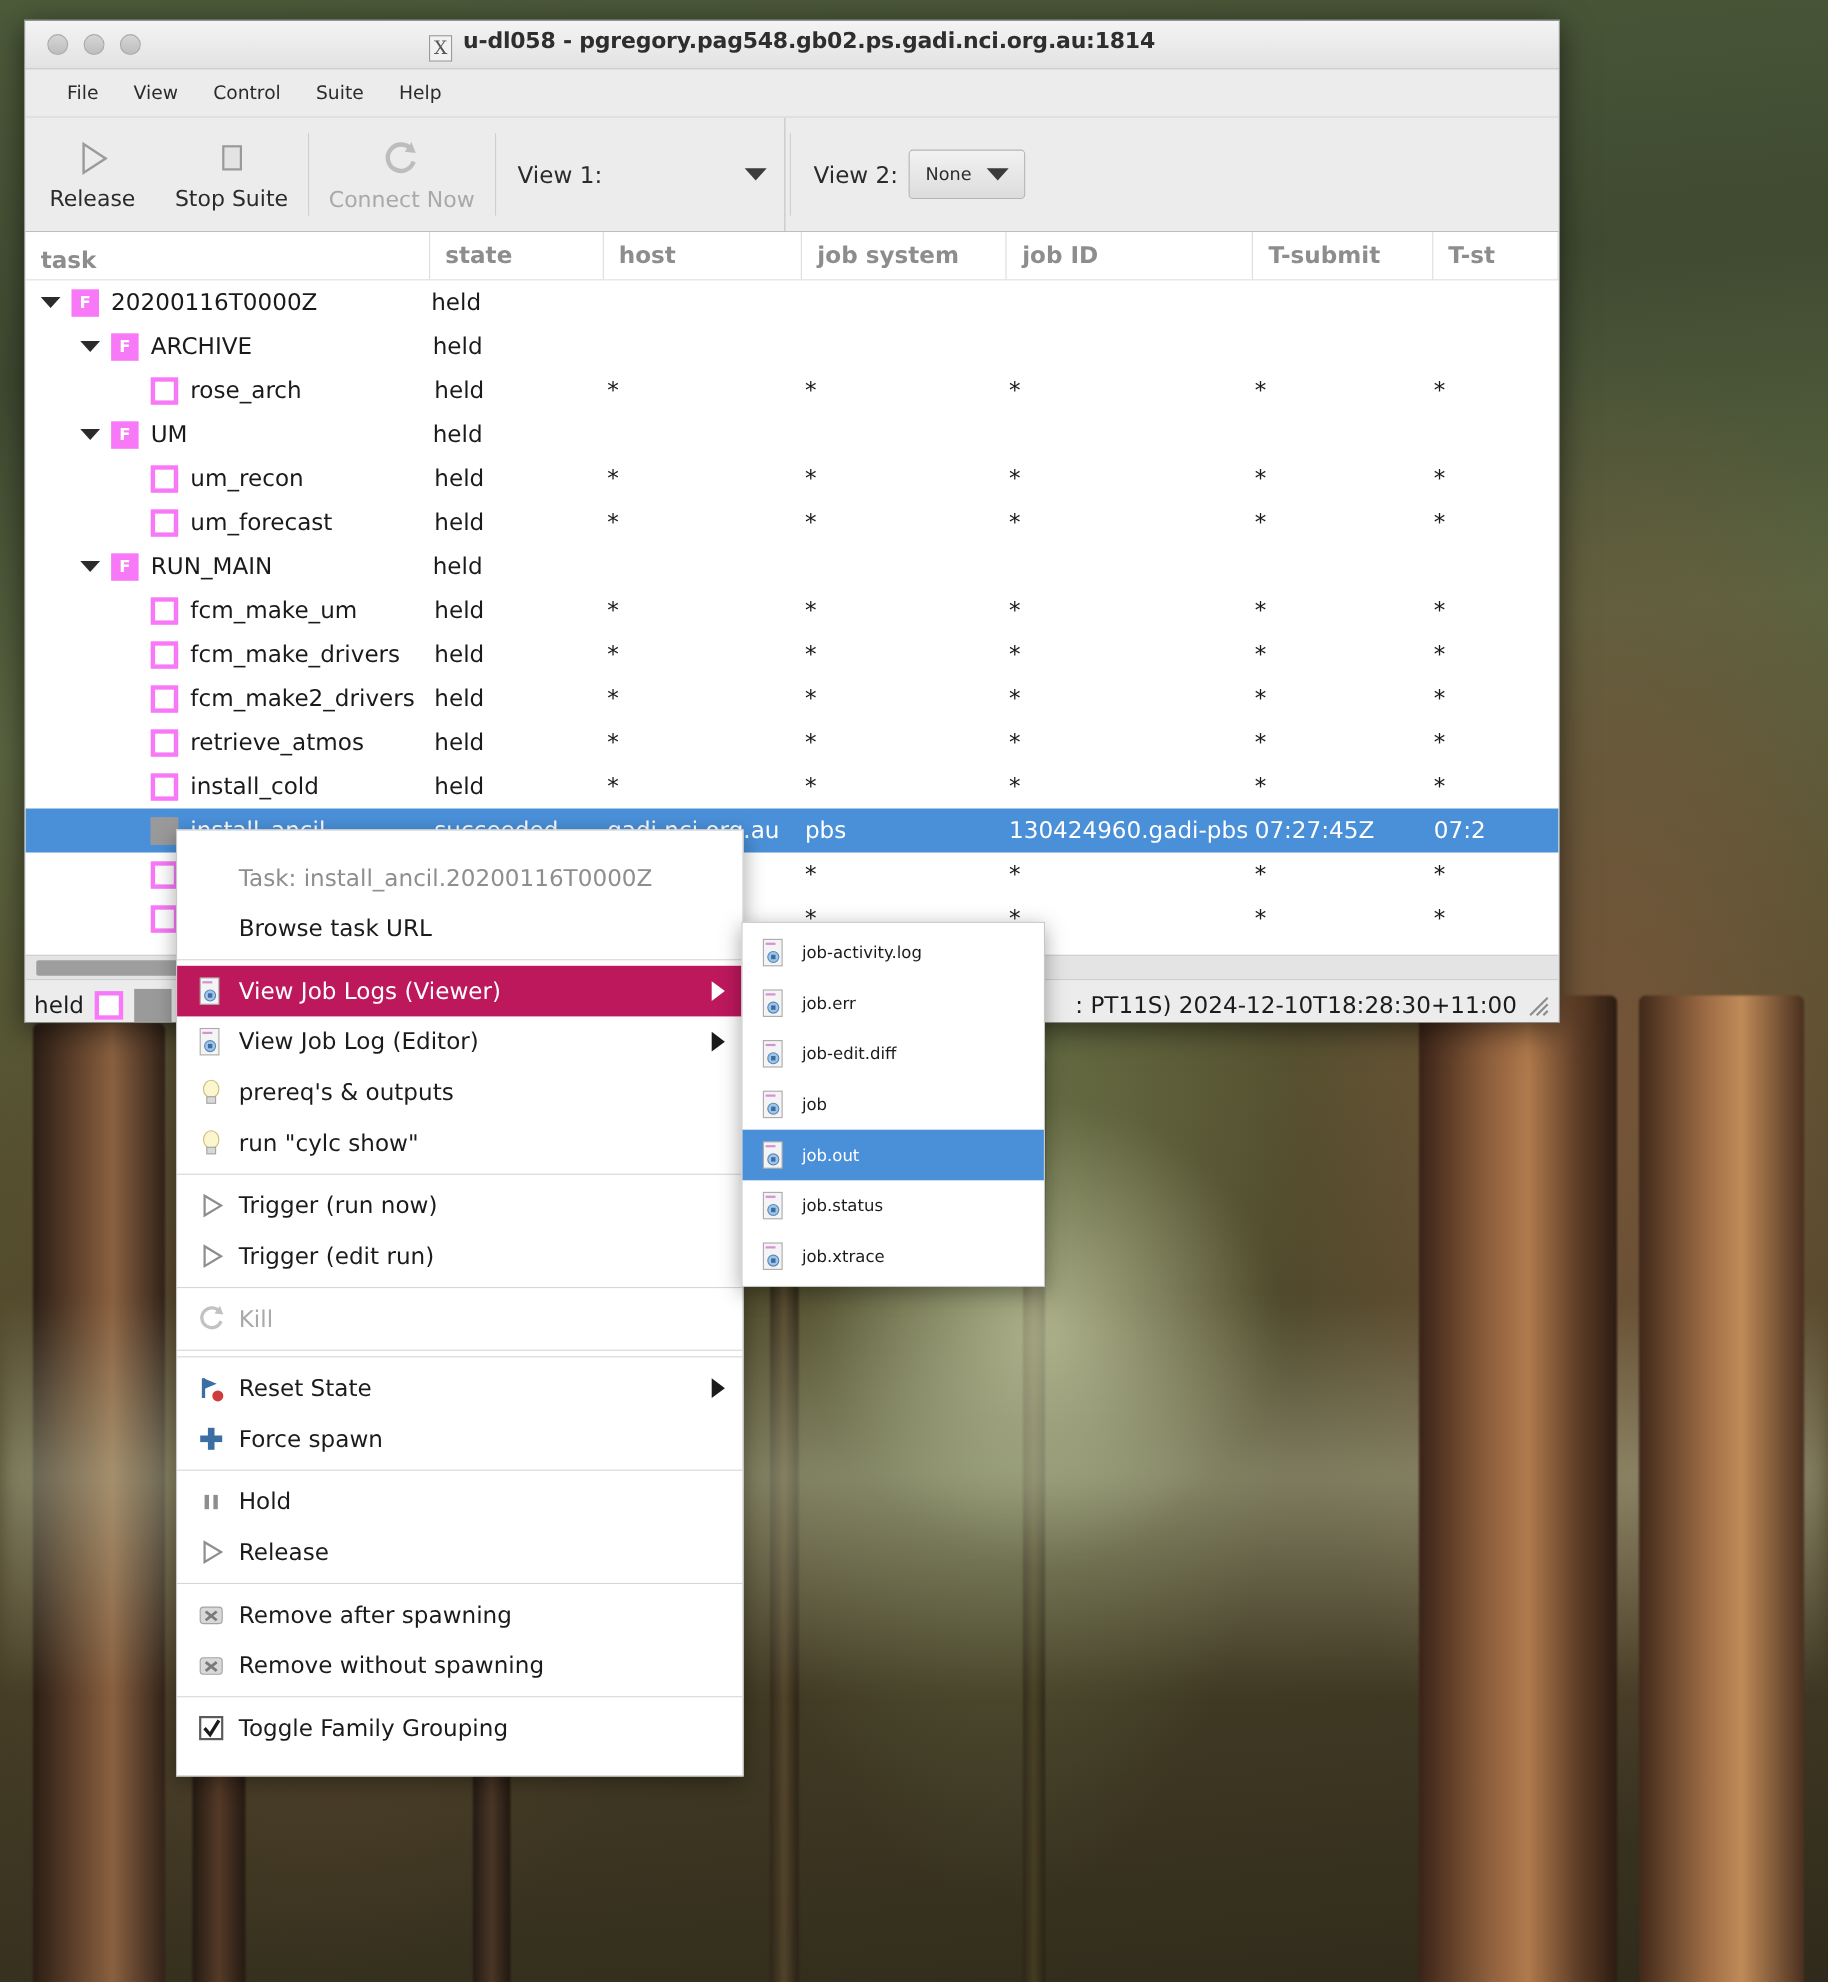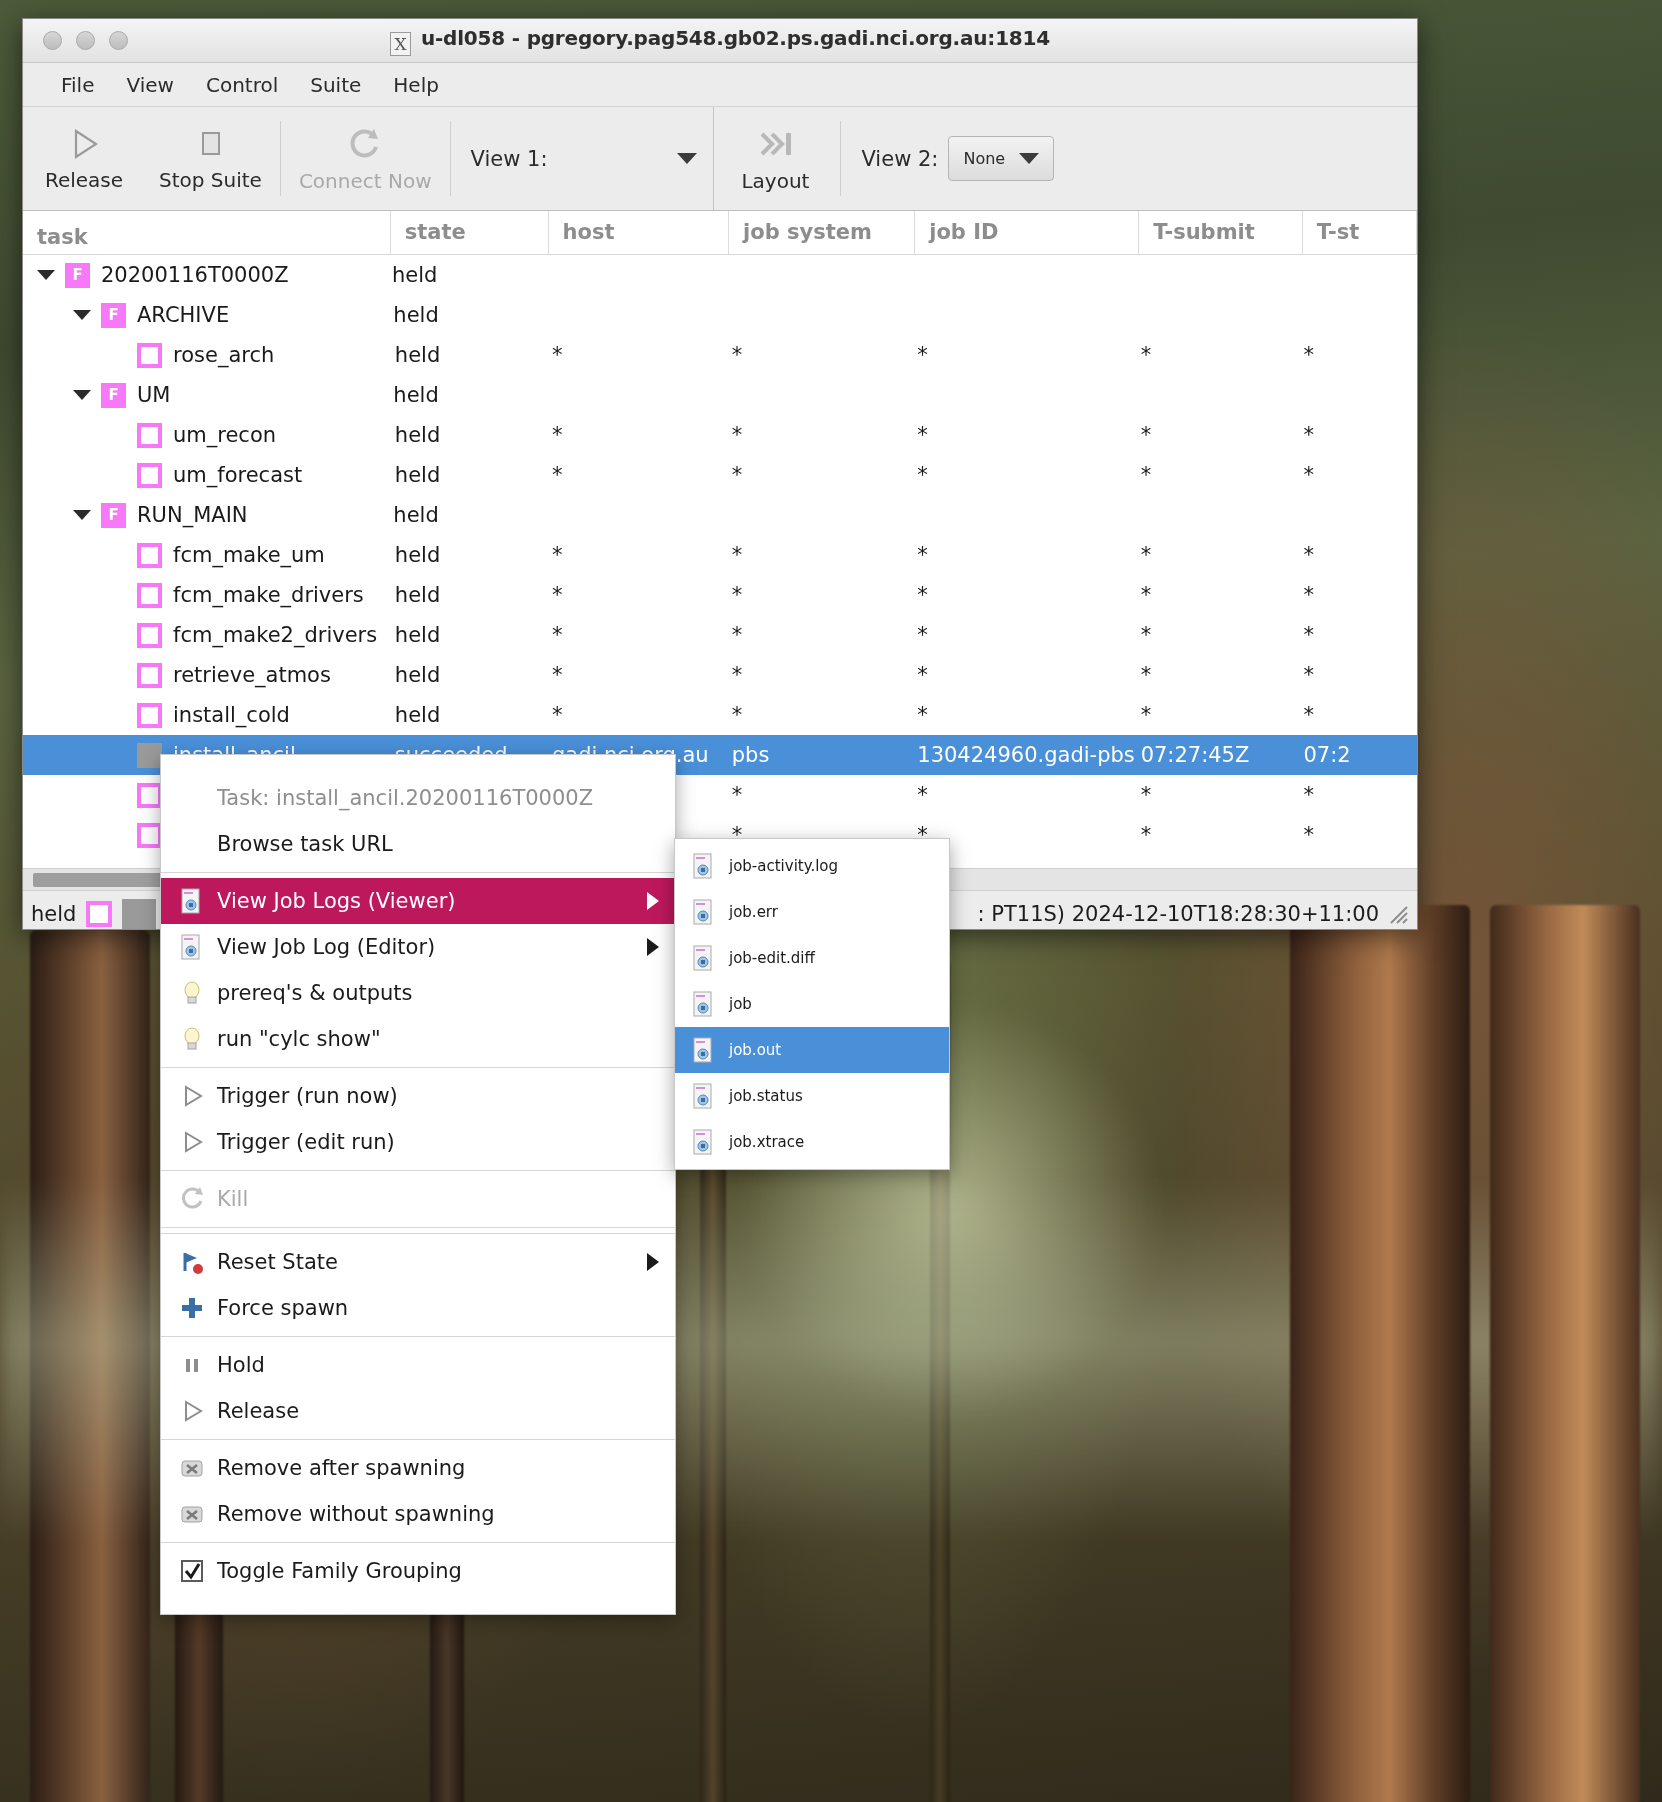--- a/index.html
+++ b/index.html
@@ -69,21 +69,21 @@
     border:1px solid #9a9a9a; background:#f2f2f2; position:relative; color:#555;
     font-size:17px; font-weight:normal; line-height:22px; text-align:center;
     font-family:"DejaVu Serif", serif;
   }
 
   
   #menubar {
     height:44px; display:flex; align-items:center; gap:4px; padding-left:24px;
     background:#ececec; border-bottom:1px solid #d3d3d3;
   }
-  .menu-item { font-size:20px; color:#2b2b2b; padding:3px 14px; }
+  .menu-item { font-size:17px; color:#2b2b2b; padding:3px 14px; }
 
   
   #toolbar { height:104px; display:flex; align-items:stretch; background:#ececec;
              border-bottom:1px solid #bdbdbd; }
   .tb-btn { width:auto; min-width:122px; padding:0 14px;
             display:flex; flex-direction:column; align-items:center; justify-content:center; gap:6px; }
   .tb-label { font-size:20px; color:#2b2b2b; }
   .tb-label.disabled { color:#a9a9a9; }
   .tb-sep { width:1px; background:#cfcfcf; margin:14px 4px; }
   .tb-group { display:flex; align-items:center; gap:10px; padding:0 16px; }
@@ -228,28 +228,20 @@
     <div class="tb-sep"></div>
 
     <div class="tb-group">
       <div class="tb-group-label">View 1:</div>
       <div style="width:110px"></div>
       <div class="caret-down"></div>
     </div>
 
     <div id="toolbar-divider-vert"></div>
 
-    <div class="tb-btn">
-      <svg class="ico" width="50" height="38" viewBox="0 0 50 38">
-        <path d="M12 9 L22 19 L12 29" fill="none" stroke="#b8b8b8" stroke-width="4"></path>
-        <path d="M22 9 L32 19 L22 29" fill="none" stroke="#b8b8b8" stroke-width="4"></path>
-        <rect x="36" y="8" width="5" height="22" fill="#b8b8b8"></rect>
-      </svg>
-      <div class="tb-label">Layout</div>
-    </div>
 
     <div class="tb-sep"></div>
 
     <div class="tb-group">
       <div class="tb-group-label">View 2:</div>
       <div class="combo">
         <span>None</span>
         <span class="caret-down"></span>
       </div>
     </div>

